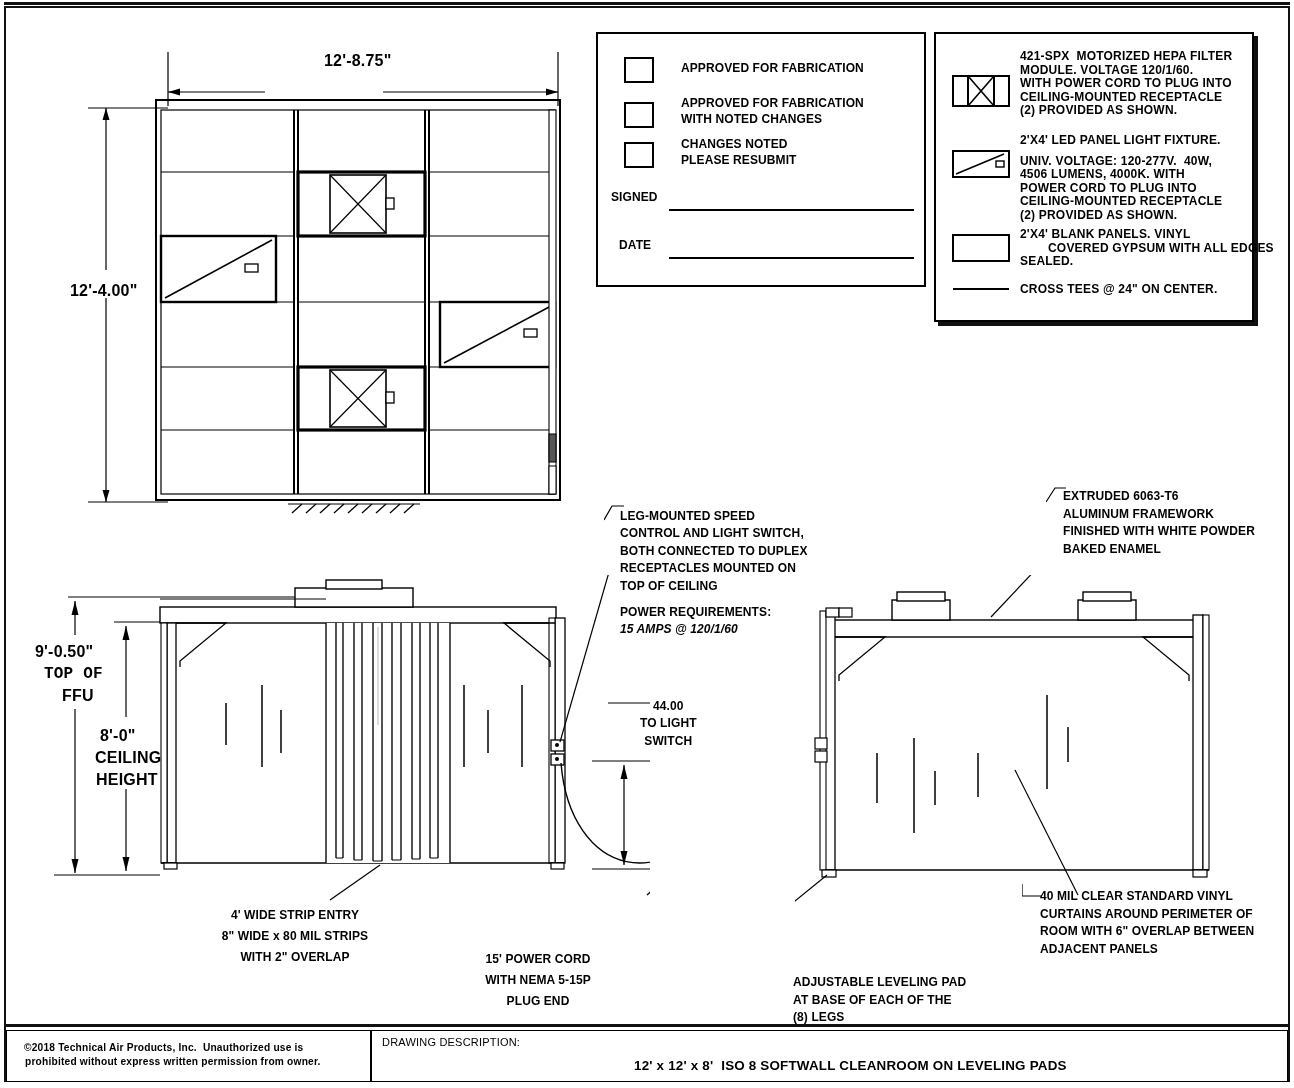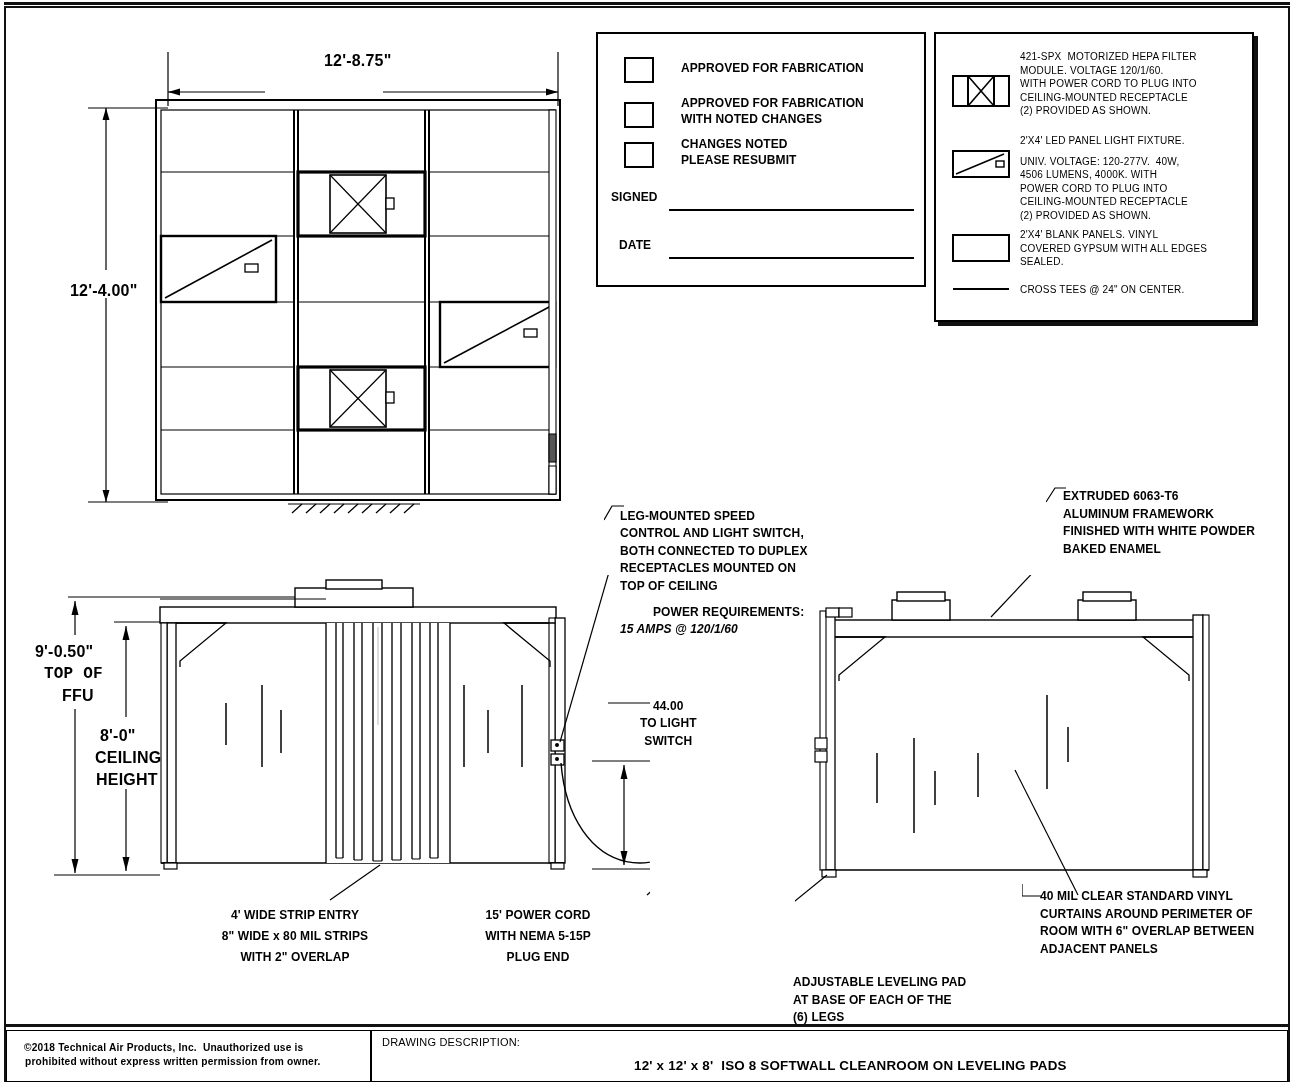--- a/index.html
+++ b/index.html
@@ -3,21 +3,21 @@
 <meta charset="utf-8">
 <style>
   html,body{margin:0;padding:0;background:#ffffff;}
   body{font-family:"Liberation Sans", sans-serif;}
   #sheet{position:relative;width:1294px;height:1088px;background:#fff;overflow:hidden;}
   .outer-border{position:absolute;left:4px;top:6px;width:1286px;height:1076px;border:2px solid #111;box-sizing:border-box;}
   .thickline{position:absolute;background:#111;}
   .txt{position:absolute;color:#000;white-space:pre;letter-spacing:.2px;}
   .dwg{font-family:"Liberation Sans", sans-serif;font-weight:700;}
   .note{font-size:12px;line-height:14.6px;font-weight:700;letter-spacing:.1px;}
-  .note9{font-size:10px;line-height:13.6px;font-weight:400;}
+  .note9{font-size:12px;line-height:13.6px;font-weight:700;}
   .dim{font-size:16px;font-weight:700;}
   svg{display:block;}
   .abs{position:absolute;}
   .cbox{position:absolute;border:2px solid #000;background:#fff;box-sizing:border-box;}
   .hline{position:absolute;background:#000;height:1px;}
   .vline{position:absolute;background:#000;width:1px;}
 </style>
 </head>
 <body>
 
@@ -160,21 +160,21 @@
     <div class="txt note9" style="position:relative;">POWER CORD TO PLUG INTO</div>
     <div class="txt note9" style="position:relative;">CEILING-MOUNTED RECEPTACLE</div>
     <div class="txt note9" style="position:relative;">(2) PROVIDED AS SHOWN.</div>
   </div>
 
   <svg class="abs" style="left:952px;top:234px;" width="58" height="28">
     <rect x="1" y="1" width="56" height="26" fill="#fff" stroke="#000" stroke-width="2"></rect>
   </svg>
   <div class="abs" style="left:1020px;top:228px;">
     <div class="txt note9" style="position:relative;">2'X4' BLANK PANELS. VINYL</div>
-    <div class="txt note9" style="position:relative;">COVERED GYPSUM WITH ALL EDGES</div>
+    <div class="txt note9" style="position:relative;margin-left:28px;">COVERED GYPSUM WITH ALL EDGES</div>
     <div class="txt note9" style="position:relative;">SEALED.</div>
   </div>
 
   <svg class="abs" style="left:952px;top:285px;" width="58" height="8">
     <line x1="1" y1="4" x2="57" y2="4" stroke="#000" stroke-width="2"></line>
   </svg>
   <div class="abs" style="left:1020px;top:283px;">
     <div class="txt note9" style="position:relative;">CROSS TEES @ 24" ON CENTER.</div>
   </div>
 
@@ -308,42 +308,42 @@
   <div class="txt dim" style="left:96px;top:771px;">HEIGHT</div>
 
   <div class="abs" style="left:620px;top:508px;">
     <div class="txt note" style="position:relative;line-height:17.4px;">LEG-MOUNTED SPEED</div>
     <div class="txt note" style="position:relative;line-height:17.4px;">CONTROL AND LIGHT SWITCH,</div>
     <div class="txt note" style="position:relative;line-height:17.4px;">BOTH CONNECTED TO DUPLEX</div>
     <div class="txt note" style="position:relative;line-height:17.4px;">RECEPTACLES MOUNTED ON</div>
     <div class="txt note" style="position:relative;line-height:17.4px;">TOP OF CEILING</div>
   </div>
   <div class="abs" style="left:620px;top:604px;">
-    <div class="txt note" style="position:relative;line-height:17.4px;margin-left:33px;">POWER REQUIREMENTS:</div>
+    <div class="txt note" style="position:relative;line-height:17.4px;">POWER REQUIREMENTS:</div>
     <div class="txt note" style="position:relative;line-height:17.4px;font-style:italic;">15 AMPS @ 120/1/60</div>
   </div>
 
   <svg class="abs" style="left:604px;top:502px;" width="22" height="20">
     <path d="M0 18 L8 4 L20 4" stroke="#000" stroke-width="1.2" fill="none"></path>
   </svg>
 
   <div class="abs" style="left:640px;top:698px;text-align:center;">
     <div class="txt note" style="position:relative;line-height:17.4px;">44.00</div>
     <div class="txt note" style="position:relative;line-height:17.4px;">TO LIGHT</div>
     <div class="txt note" style="position:relative;line-height:17.4px;">SWITCH</div>
   </div>
 
   <div class="abs" style="left:130px;top:905px;width:330px;text-align:right;">
     <div class="txt note" style="position:relative;line-height:21px;width:100%;text-align:center;">4' WIDE STRIP ENTRY</div>
     <div class="txt note" style="position:relative;line-height:21px;width:100%;text-align:center;">8" WIDE x 80 MIL STRIPS</div>
     <div class="txt note" style="position:relative;line-height:21px;width:100%;text-align:center;">WITH 2" OVERLAP</div>
   </div>
 
   <div class="abs" style="left:458px;top:905px;width:160px;text-align:center;">
-    <div class="txt note" style="position:relative;line-height:21px;width:100%;">15' POWER CORD</div>
+    <div class="txt note" style="position:relative;line-height:21px;width:100%;margin-top:44px;">15' POWER CORD</div>
     <div class="txt note" style="position:relative;line-height:21px;width:100%;">WITH NEMA 5-15P</div>
     <div class="txt note" style="position:relative;line-height:21px;width:100%;">PLUG END</div>
   </div>
 
   <svg class="abs" style="left:795px;top:575px;" width="460" height="330" viewBox="0 0 460 330">
     <g stroke="#000" fill="none" stroke-width="1.2">
 
       <rect x="30" y="45" width="378" height="17" fill="#fff" stroke="#000" stroke-width="1.4"></rect>
 
       <rect x="97" y="25" width="58" height="20" fill="#fff" stroke="#000" stroke-width="1.4"></rect>
@@ -394,21 +394,21 @@
     <div class="txt note" style="position:relative;line-height:17.6px;text-align:center;">FINISHED WITH WHITE POWDER</div>
     <div class="txt note" style="position:relative;line-height:17.6px;">BAKED ENAMEL</div>
   </div>
   <svg class="abs" style="left:1046px;top:482px;" width="22" height="22">
     <path d="M0 20 L9 6 L20 6" stroke="#000" stroke-width="1.2" fill="none"></path>
   </svg>
 
   <div class="abs" style="left:793px;top:938px;margin-top:36px;">
     <div class="txt note" style="position:relative;line-height:17.6px;">ADJUSTABLE LEVELING PAD</div>
     <div class="txt note" style="position:relative;line-height:17.6px;">AT BASE OF EACH OF THE</div>
-    <div class="txt note" style="position:relative;line-height:17.6px;">(6) LEGS</div>
+    <div class="txt note" style="position:relative;line-height:17.6px;">(8) LEGS</div>
   </div>
 
   <div class="abs" style="left:1040px;top:888px;">
     <div class="txt note" style="position:relative;line-height:17.6px;">40 MIL CLEAR STANDARD VINYL</div>
     <div class="txt note" style="position:relative;line-height:17.6px;">CURTAINS AROUND PERIMETER OF</div>
     <div class="txt note" style="position:relative;line-height:17.6px;">ROOM WITH 6" OVERLAP BETWEEN</div>
     <div class="txt note" style="position:relative;line-height:17.6px;">ADJACENT PANELS</div>
   </div>
   <svg class="abs" style="left:1022px;top:884px;" width="22" height="18">
     <path d="M0 0 L0 12 L20 12" stroke="#000" stroke-width="1.2" fill="none"></path>

